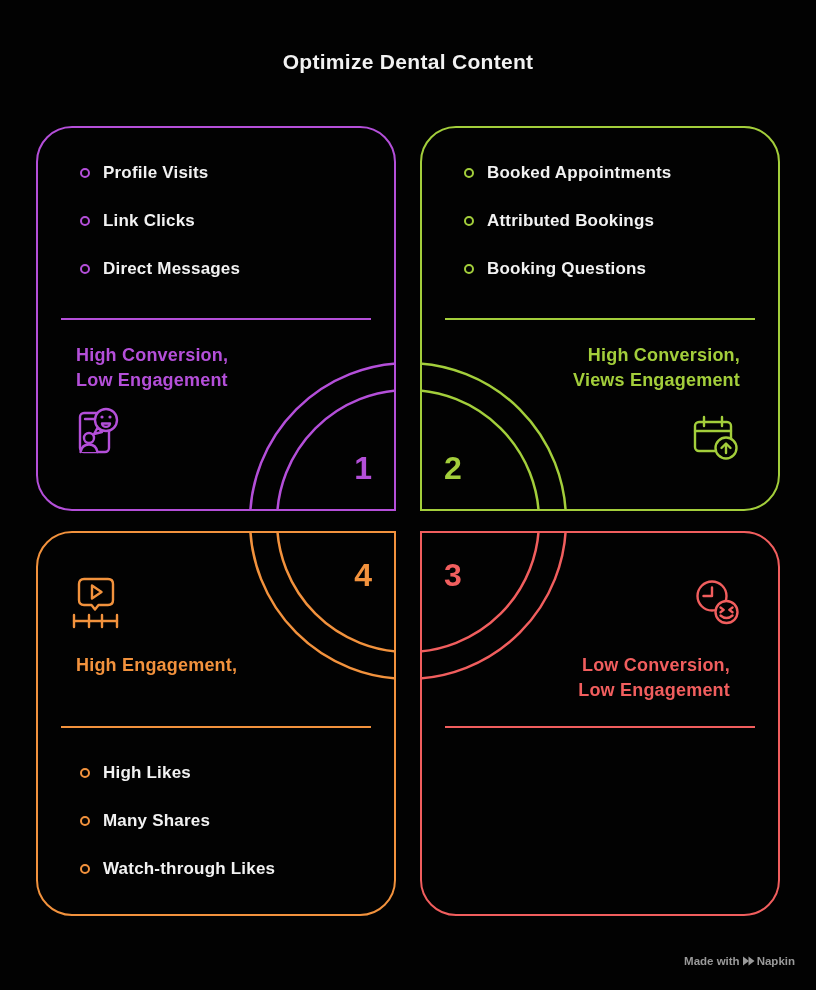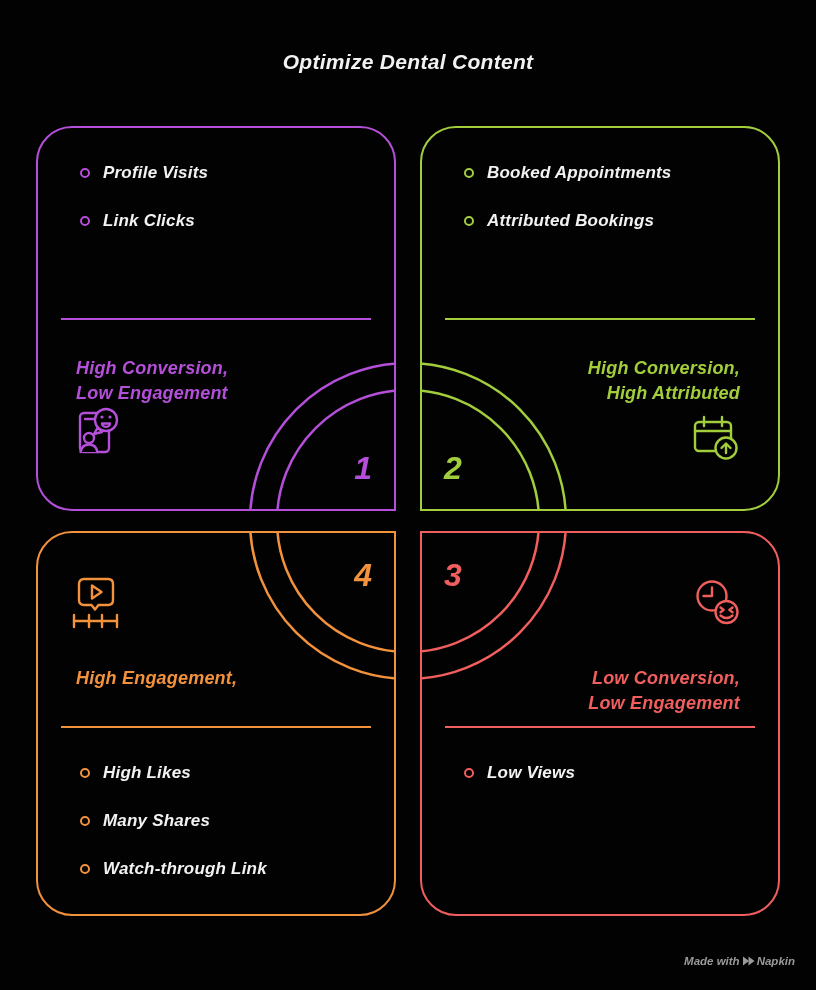--- a/index.html
+++ b/index.html
@@ -6,21 +6,20 @@
   body{
     background:var(--background,#000);
     font-family:"Liberation Sans", sans-serif;
     -webkit-font-smoothing:antialiased;
   }
   #canvas{
     position:relative;
     width:816px;height:990px;
     background:var(--background,#000);
     overflow:hidden;
-    font-style:italic;
   }
   
   .title{
     position:absolute;top:50px;left:0;width:100%;
     text-align:center;
     color:var(--text,#f2f2f2);
     font-size:21px;font-weight:700;letter-spacing:.3px;
   }
   
   .quad{
@@ -51,26 +50,26 @@
   .divider{
     position:absolute;left:23px;right:23px;height:0;
     border-top:2px solid var(--qc);
   }
   .divider-top{top:190px;}
   .divider-bottom{top:193px;}
   
   .heading{
     position:absolute;
     color:var(--qc);
-    font-size:18px;font-weight:700;line-height:25px;letter-spacing:.2px;margin-top:13px;
+    font-size:18px;font-weight:700;line-height:25px;letter-spacing:.2px;
   }
   .heading-tl{left:38px;top:215px;text-align:left;}
   .heading-tr{right:38px;top:215px;text-align:right;}
   .heading-bl{left:38px;top:120px;text-align:left;}
-  .heading-br{right:38px;top:120px;text-align:right;}
+  .heading-br{right:48px;top:120px;text-align:right;}
   
   .num{
     position:absolute;
     color:var(--qc);
     font-size:32px;font-weight:700;
   }
   .num-q1{right:22px;bottom:22px;}
   .num-q2{left:22px;bottom:22px;}
   .num-q4{right:22px;top:24px;}
   .num-q3{left:22px;top:24px;}
@@ -111,20 +110,24 @@
 
   <div class="quad q1">
     <ul class="bullets bullets-top">
       <li>
         <span class="marker"></span>
         <span class="bullet-text">Profile Visits</span>
       </li>
       <li>
         <span class="marker"></span>
         <span class="bullet-text">Link Clicks</span>
+      </li>
+      <li>
+        <span class="marker"></span>
+        <span class="bullet-text">Direct Messages</span>
       </li>
     </ul>
     <div class="divider divider-top"></div>
     <div class="heading heading-tl">
       <div>High Conversion,</div>
       <div>Low Engagement</div>
     </div>
     <div class="icon icon-q1">
       <svg width="50" height="52" viewBox="0 0 50 52">
         <rect x="8" y="9" width="29" height="39" rx="4"></rect>
@@ -144,25 +147,29 @@
   <div class="quad q2">
     <ul class="bullets bullets-top">
       <li>
         <span class="marker"></span>
         <span class="bullet-text">Booked Appointments</span>
       </li>
       <li>
         <span class="marker"></span>
         <span class="bullet-text">Attributed Bookings</span>
       </li>
+      <li>
+        <span class="marker"></span>
+        <span class="bullet-text">Booking Questions</span>
+      </li>
     </ul>
     <div class="divider divider-top"></div>
     <div class="heading heading-tr">
       <div>High Conversion,</div>
-      <div>High Attributed</div>
+      <div>Views Engagement</div>
     </div>
     <div class="icon icon-q2">
       <svg width="50" height="50" viewBox="0 0 50 50">
         <rect x="5" y="10" width="36" height="29" rx="4"></rect>
         <path d="M14 5 v9"></path>
         <path d="M32 5 v9"></path>
         <path d="M5 19 h36"></path>
         <circle class="bgfill" cx="36" cy="36" r="10.5" stroke="currentColor"></circle>
         <path d="M36 41 v-8.5"></path>
         <path d="M31.5 36 l4.5 -4.5 4.5 4.5"></path>
@@ -192,21 +199,21 @@
       <li>
         <span class="marker"></span>
         <span class="bullet-text">High Likes</span>
       </li>
       <li>
         <span class="marker"></span>
         <span class="bullet-text">Many Shares</span>
       </li>
       <li>
         <span class="marker"></span>
-        <span class="bullet-text">Watch-through Link</span>
+        <span class="bullet-text">Watch-through Likes</span>
       </li>
     </ul>
   </div>
 
   <div class="quad q3">
     <div class="num num-q3">3</div>
     <div class="icon icon-q3">
       <svg width="52" height="52" viewBox="0 0 52 52">
         <circle cx="20" cy="19" r="14.5"></circle>
         <path d="M20 10.5 V19 H11.5"></path>
@@ -215,24 +222,20 @@
         <path d="M40.5 30.5 l-3.2 2.4 3.2 2.4"></path>
         <path d="M28.5 38.5 q6 5 12 0"></path>
       </svg>
     </div>
     <div class="heading heading-br">
       <div>Low Conversion,</div>
       <div>Low Engagement</div>
     </div>
     <div class="divider divider-bottom"></div>
     <ul class="bullets bullets-bottom">
-      <li>
-        <span class="marker"></span>
-        <span class="bullet-text">Low Views</span>
-      </li>
     </ul>
   </div>
 
   <svg id="arcs" width="816" height="990" viewBox="0 0 816 990">
     <defs>
       <clipPath id="clip-q1">
           <rect x="36" y="126" width="360" height="385"></rect>
         </clipPath>
       <clipPath id="clip-q2">
           <rect x="420" y="126" width="360" height="385"></rect>

